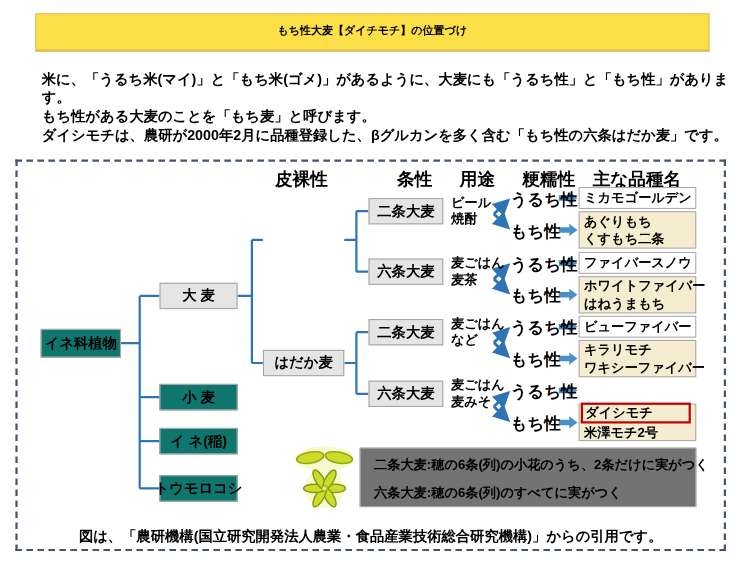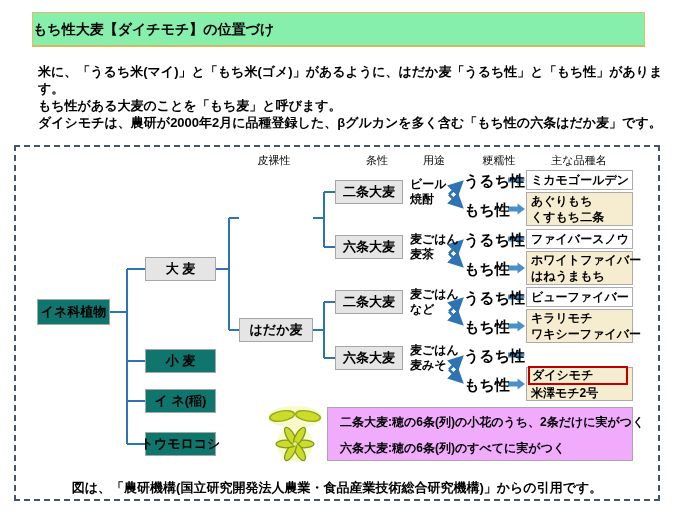--- a/index.html
+++ b/index.html
@@ -4,38 +4,38 @@
 <style>
   html,body{margin:0;padding:0;}
   body{
     width:676px;height:530px;background:#ffffff;position:relative;
     font-family:"Liberation Sans","DejaVu Sans",sans-serif;
     color:#000;overflow:hidden;
   }
   
   .title-bar{
     position:absolute;left:32px;top:12px;width:613px;height:35px;
-    box-sizing:border-box;background:#86efac;border:1px solid #DFC069;
+    box-sizing:border-box;background:#fde047;border:1px solid #DFC069;
     border-bottom:2px solid #D8B85C;
-    font-size:14px;font-weight:bold;line-height:32px;
+    font-size:10px;font-weight:bold;text-align:center;line-height:32px;
   }
   
   .intro{
     position:absolute;left:38px;top:63px;width:626px;
     font-size:13px;font-weight:bold;line-height:17px;
   }
   
   #diagram{
     position:absolute;left:14px;top:145px;width:646px;height:356px;
     box-sizing:border-box;border:2px dashed #44546A;background:#fff;
   }
   #diagram *{box-sizing:border-box;}
   .col-header{
     position:absolute;top:6px;transform:translateX(-50%);
-    font-size:11px;font-weight:normal;white-space:nowrap;
+    font-size:16px;font-weight:bold;white-space:nowrap;
   }
   .box{
     position:absolute;border:1px solid #A6A6A6;background:#0f766e;
     font-size:13px;font-weight:bold;display:flex;align-items:center;
     justify-content:center;white-space:nowrap;
   }
   .box.yellow{background:#e5e5e5;}
   .use-text{
     position:absolute;left:394px;font-size:12px;font-weight:bold;
     line-height:15px;white-space:nowrap;
@@ -50,40 +50,40 @@
     padding:1px 4px;display:flex;flex-direction:column;justify-content:center;
     white-space:nowrap;
   }
   .variety.yellow{background:#F6EDD1;}
   .hl-red{
     display:inline-block;border:2px solid #C00000;
     padding:0 12px 0 2px;margin:-1px 0 0 -3px;line-height:15px;
   }
   .legend-box{
     position:absolute;left:311px;top:260px;width:306px;height:54px;
-    border:1px solid #A6A6A6;background:#f0abfc;
+    border:1px solid #A6A6A6;background:#737373;
   }
   .legend-line{
     position:absolute;left:12px;font-size:12px;font-weight:bold;white-space:nowrap;
   }
   .legend-line.l1{top:6px;}
   .legend-line.l2{top:32px;}
   .caption{
     position:absolute;left:0;top:332px;width:100%;text-align:center;
     font-size:13px;font-weight:bold;
   }
   .svg-abs{position:absolute;left:0;top:0;}
 </style>
 </head>
 <body>
 
 <div class="title-bar">もち性大麦【ダイチモチ】の位置づけ</div>
 
 <div class="intro">
-  <div>米に、「うるち米(マイ)」と「もち米(ゴメ)」があるように、はだか麦「うるち性」と「もち性」があります。</div>
+  <div>米に、「うるち米(マイ)」と「もち米(ゴメ)」があるように、大麦にも「うるち性」と「もち性」があります。</div>
   <div>もち性がある大麦のことを「もち麦」と呼びます。</div>
   <div>ダイシモチは、農研が2000年2月に品種登録した、βグルカンを多く含む「もち性の六条はだか麦」です。</div>
 </div>
 
 <div id="diagram">
 
   <svg class="svg-abs" width="642" height="352" viewBox="0 0 642 352" aria-hidden="true">
     <defs>
       <marker id="ah" markerWidth="7" markerHeight="7" refX="4.5" refY="3" orient="auto">
         <path d="M0,0 L6,3 L0,6 Z" fill="#2E74B5"></path>

